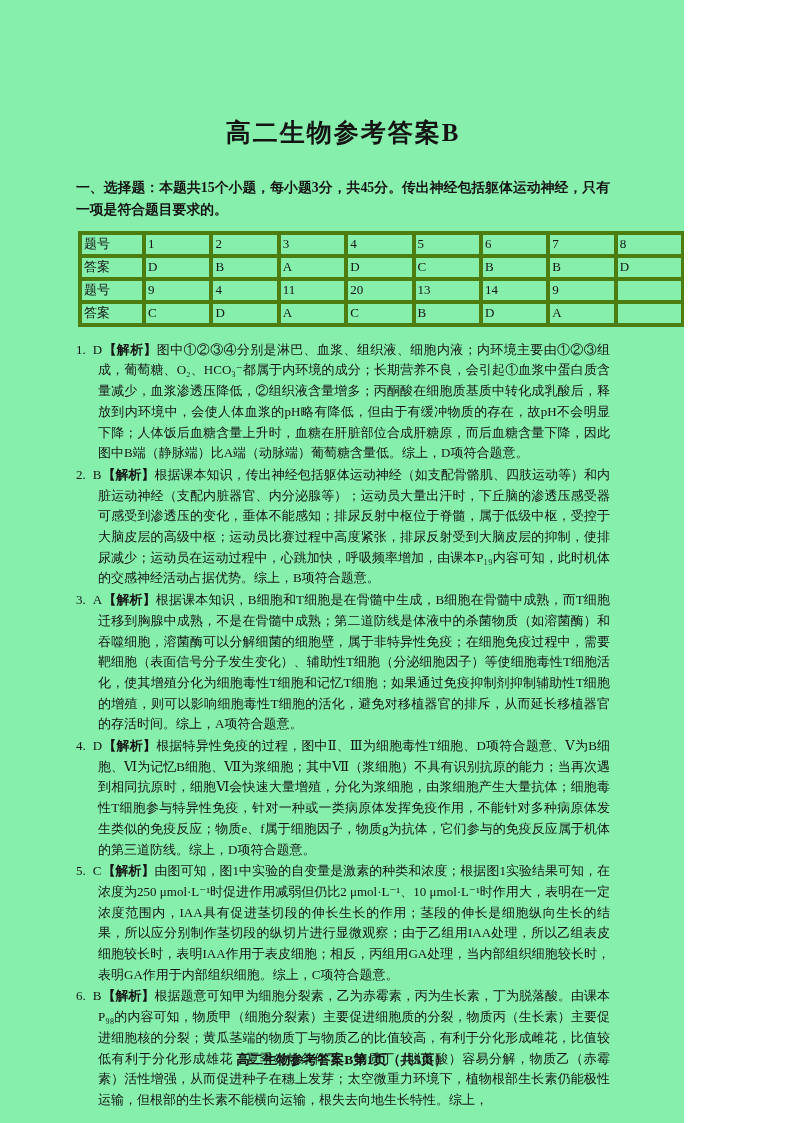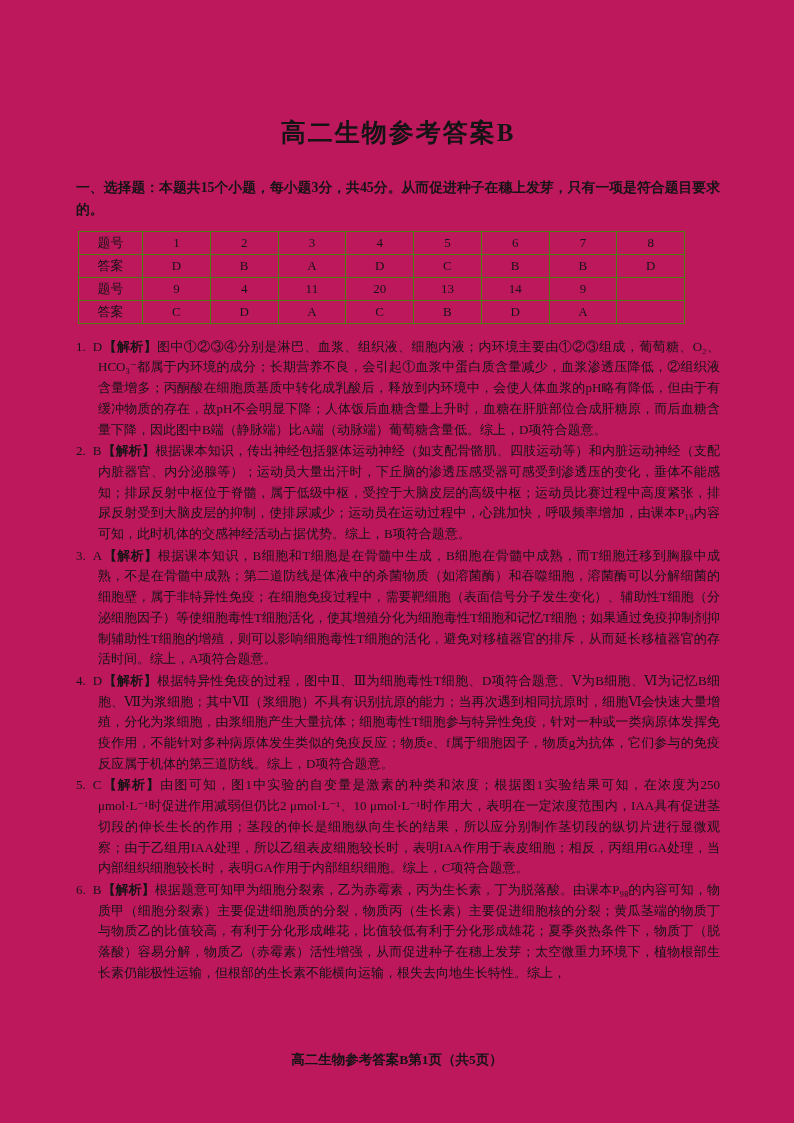--- a/index.html
+++ b/index.html
@@ -4,24 +4,24 @@
 <style>
   * { margin: 0; padding: 0; box-sizing: border-box; }
   html, body { background: #ffffff; }
   body {
     width: 794px; height: 1123px;
     font-family: "Liberation Serif", "DejaVu Serif", serif;
     color: #141414;
   }
   .page {
     position: relative;
-    width: 794px; height: 1123px;
+    width: 684px; height: 1123px;
     padding: 116px 74px 0 76px;
     overflow: hidden;
-    background: #be185d;
+    background: #86efac;
   }
   .title {
     text-align: center;
     font-size: 25px;
     font-weight: bold;
     letter-spacing: 2px;
     margin-bottom: 28px;
   }
   .intro {
     font-weight: bold;
@@ -30,22 +30,21 @@
     text-align: justify;
     margin-bottom: 9px;
   }
   table.answers {
     border-collapse: collapse;
     width: 607px;
     table-layout: fixed;
     margin: 2px 0 13px 2px;
   }
   table.answers td {
-    border: 1px solid #4d7c0f;
-    text-align: center;
+    border: 4px solid #4d7c0f;
     vertical-align: middle;
     font-size: 13px;
     height: 23px;
     padding: 0 2px;
   }
   table.answers td.rowlabel { width: 64px; }
   .items { }
   .item {
     font-size: 13px;
     line-height: 20.7px;
@@ -67,21 +66,21 @@
   }
   .footer .fr { margin-left: 0; }
 </style>
 </head>
 <body>
 
 <div class="page">
 
   <h1 class="title">高二生物参考答案B</h1>
 
-  <p class="intro">一、选择题：本题共15个小题，每小题3分，共45分。从而促进种子在穗上发芽，只有一项是符合题目要求的。</p>
+  <p class="intro">一、选择题：本题共15个小题，每小题3分，共45分。传出神经包括躯体运动神经，只有一项是符合题目要求的。</p>
 
   <table class="answers">
     <tbody>
       <tr>
         <td class="rowlabel">题号</td>
         <td>1</td>
         <td>2</td>
         <td>3</td>
         <td>4</td>
         <td>5</td>

